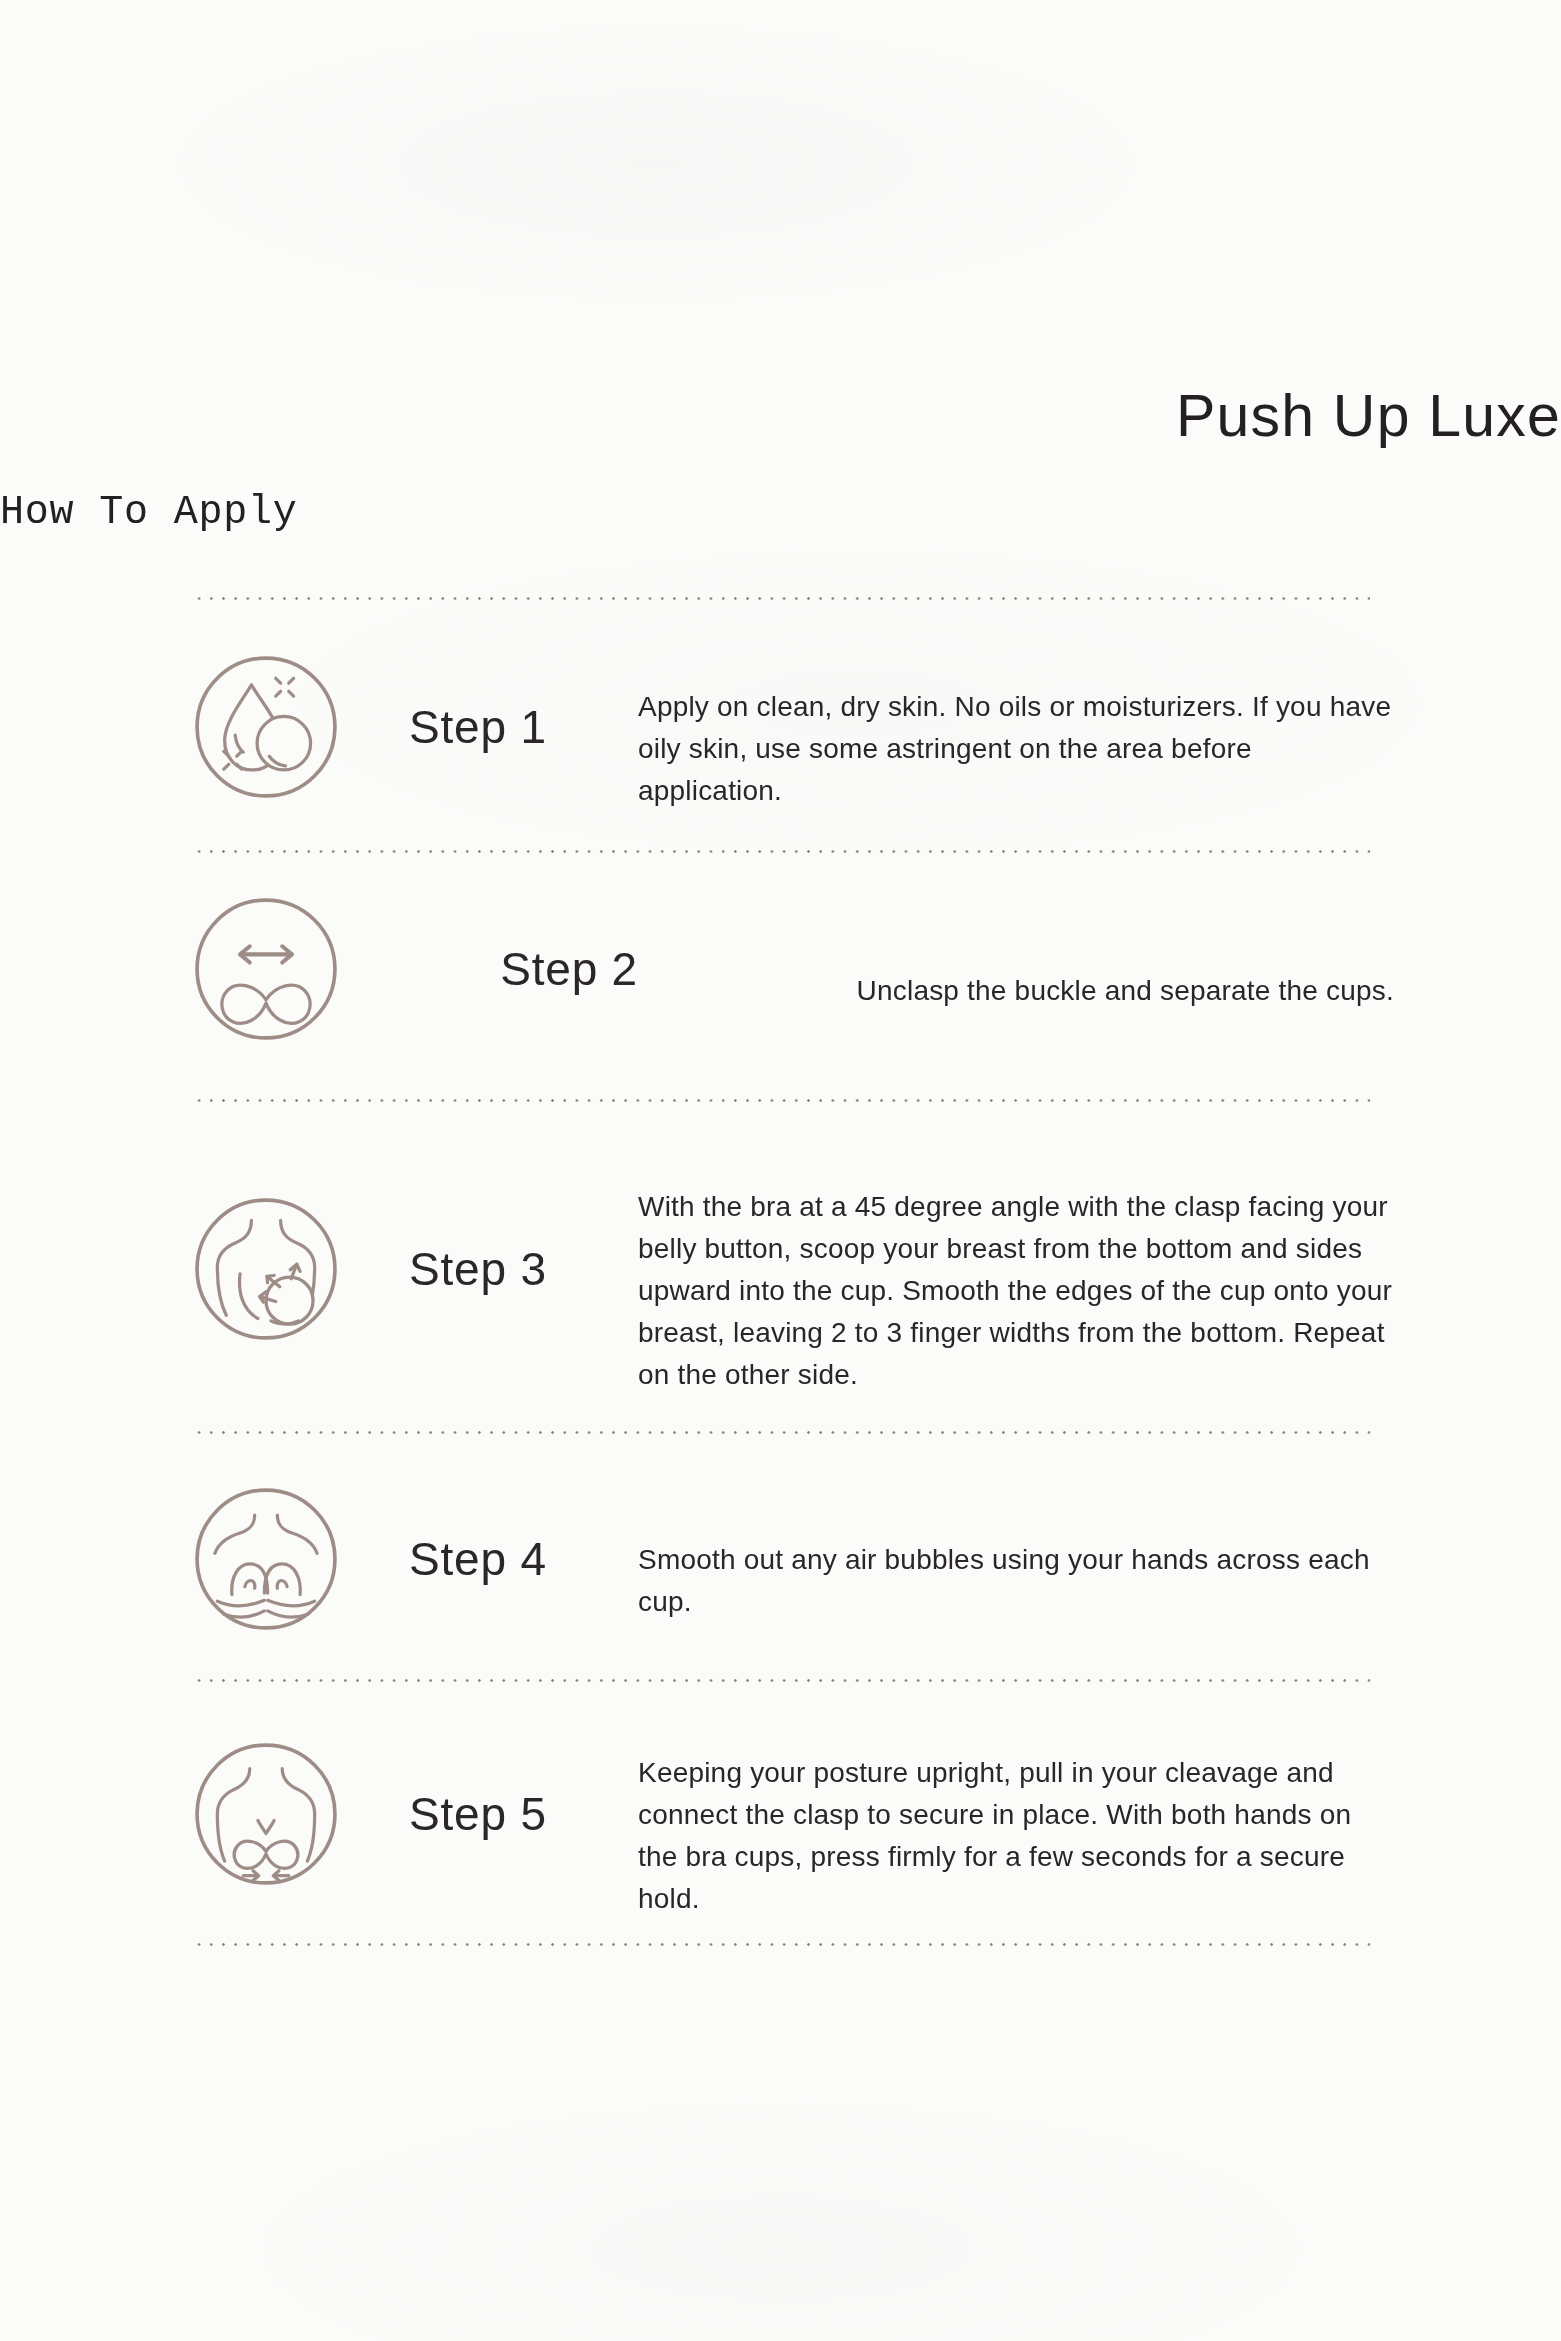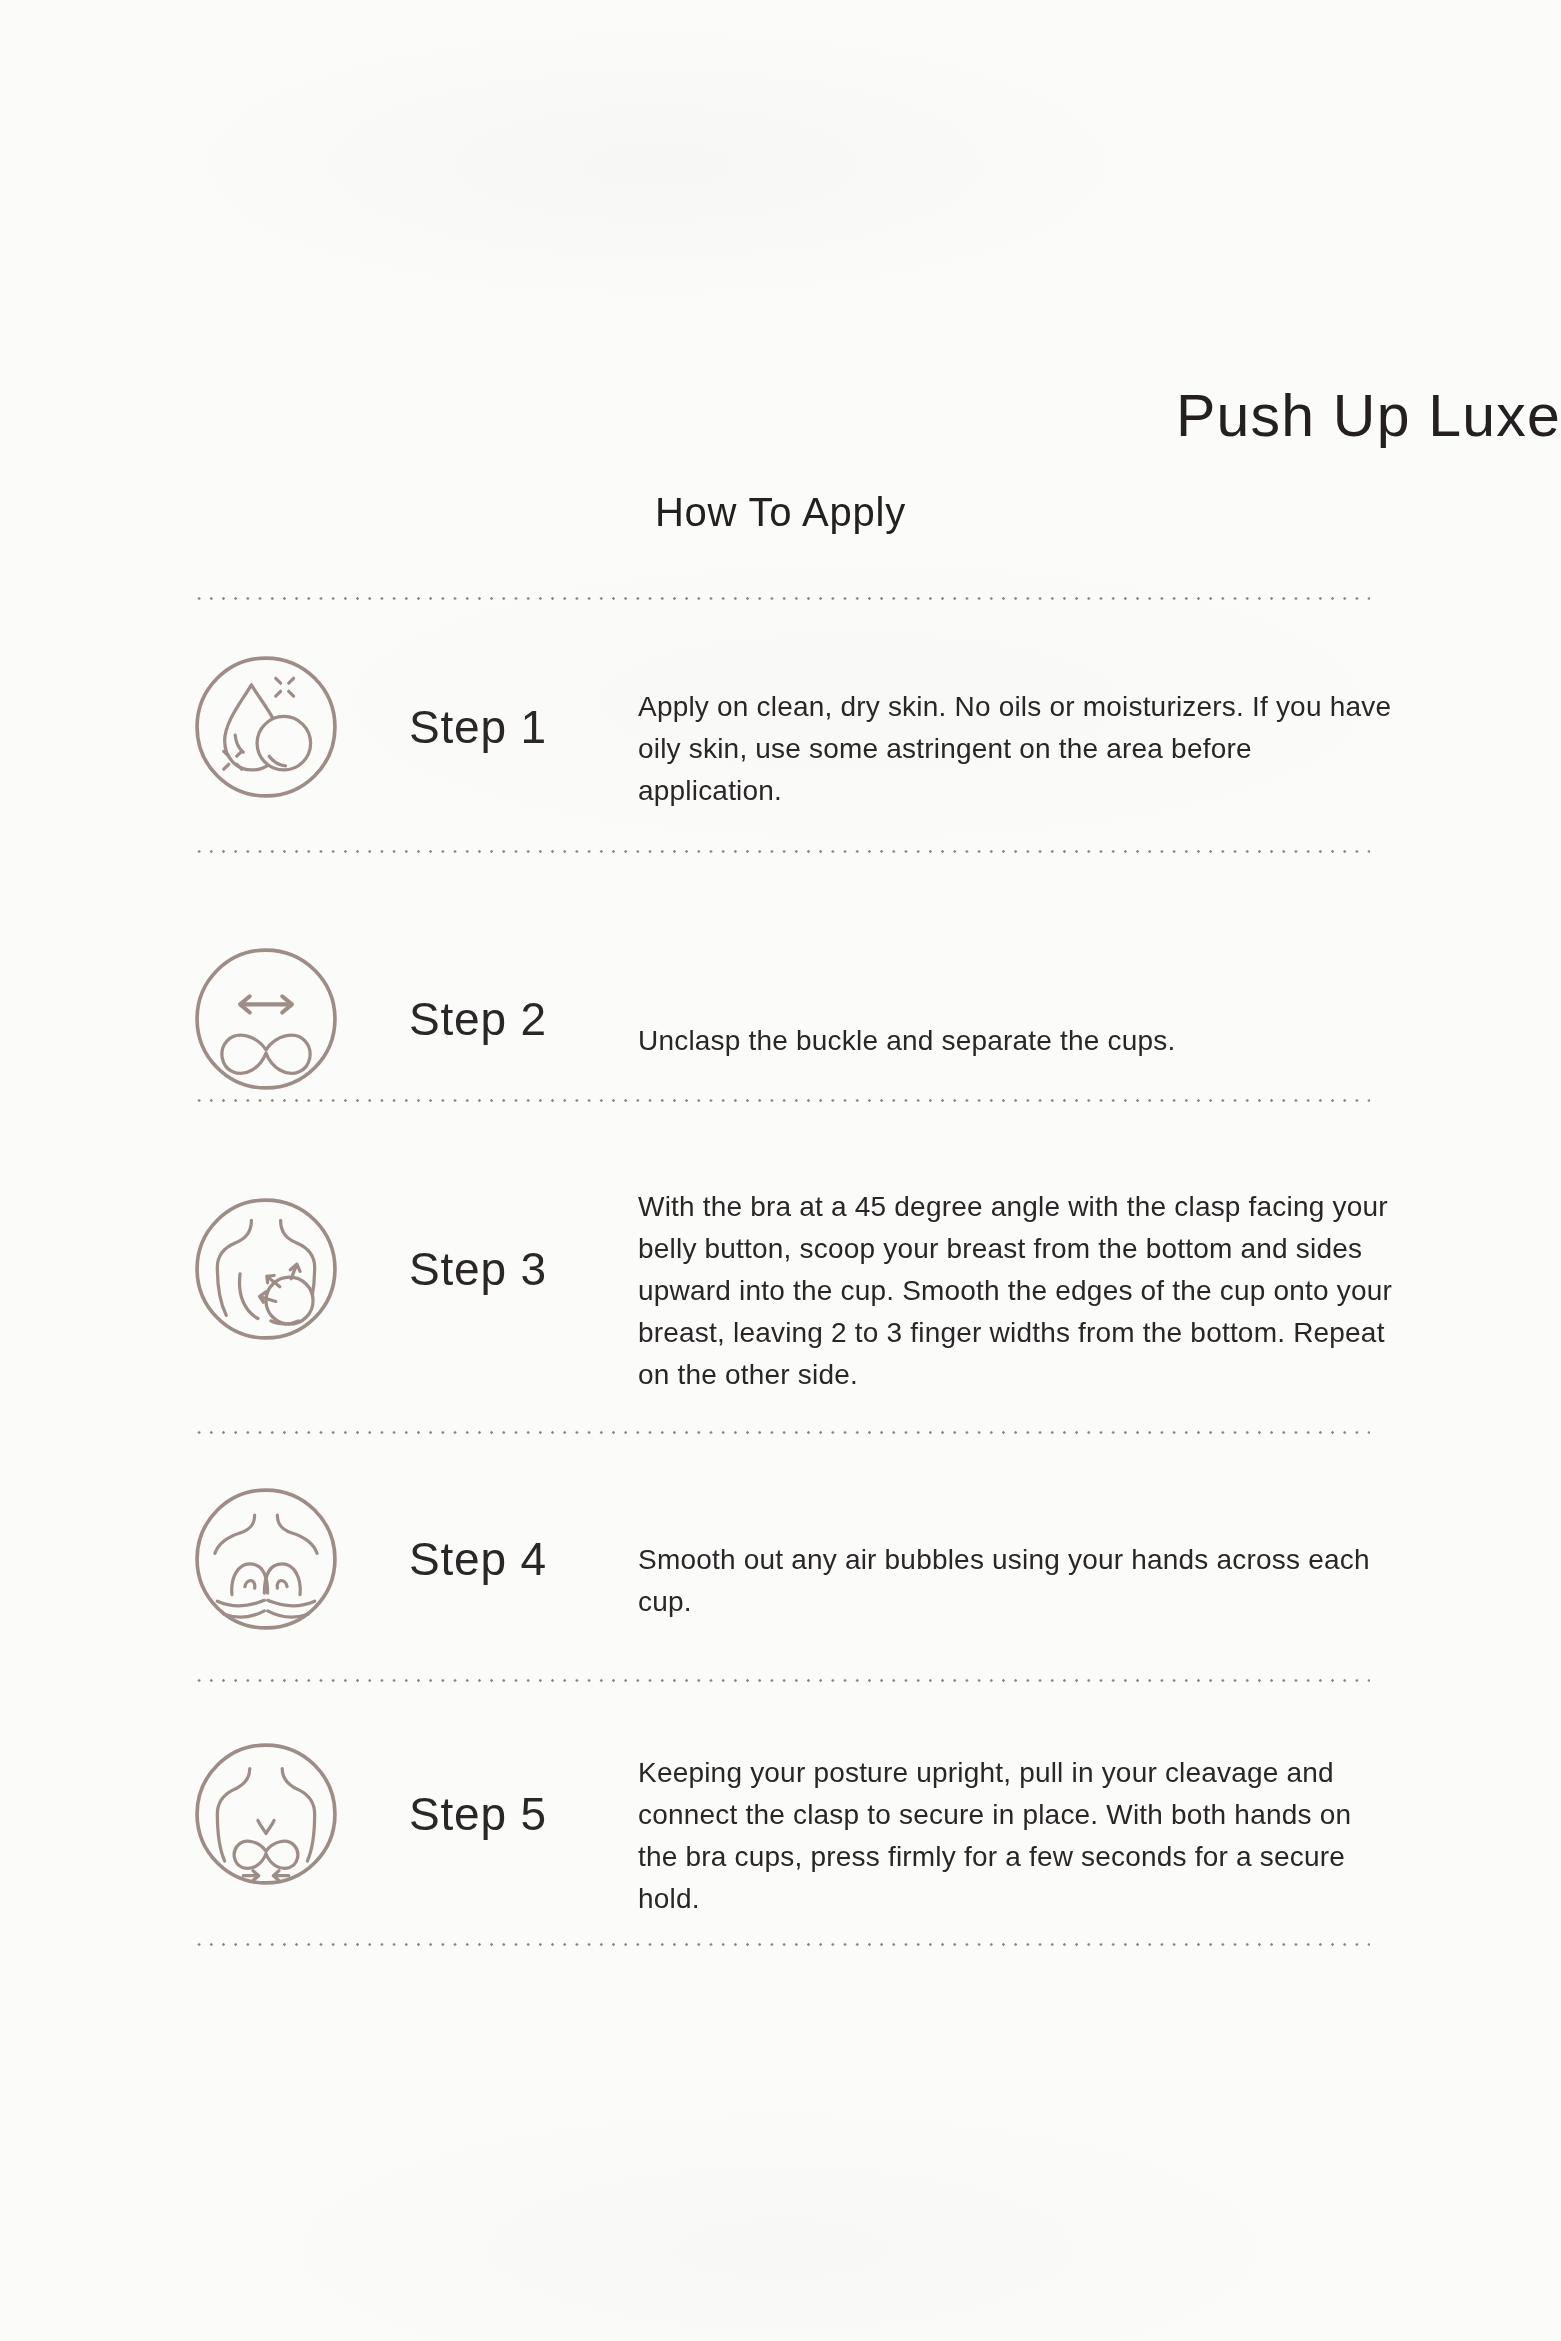--- a/index.html
+++ b/index.html
@@ -31,25 +31,25 @@
     font-size: 59px;
     font-weight: 400;
     letter-spacing: 1.2px;
     color: #242021;
   }
   .page-subtitle {
     position: absolute;
     top: 490px;
     left: 0;
     width: 100%;
-    text-align: center;
     font-size: 40px;
     font-weight: 400;
     letter-spacing: 0.8px;
     color: #242021;
+    font-family: Liberation Mono, monospace;
   }
   .divider {
     position: absolute;
     left: 193px;
     width: 1177px;
     height: 3.3px;
     background-image: radial-gradient(circle, #8f827c 1.3px, transparent 1.5px);
     background-size: 12.2px 3.3px;
     background-repeat: repeat-x;
     background-position: left center;
@@ -61,21 +61,21 @@
   .d5 { top: 1679px; }
   .d6 { top: 1943px; }
   .step-row {
     position: absolute;
     left: 193px;
     width: 1202px;
     display: flex;
     align-items: center;
   }
   .r1 { top: 605px;  height: 244px; }
-  .r2 { top: 897px; height: 244px; }
+  .r2 { top: 847px; height: 244px; text-align: right; }
   .r3 { top: 1104px; height: 329px; }
   .r4 { top: 1437px; height: 244px; }
   .r5 { top: 1684px; height: 260px; }
   .step-icon {
     flex: 0 0 146px;
     width: 146px;
     height: 146px;
   }
   .step-icon svg { display: block; width: 146px; height: 146px; }
   .step-label {

